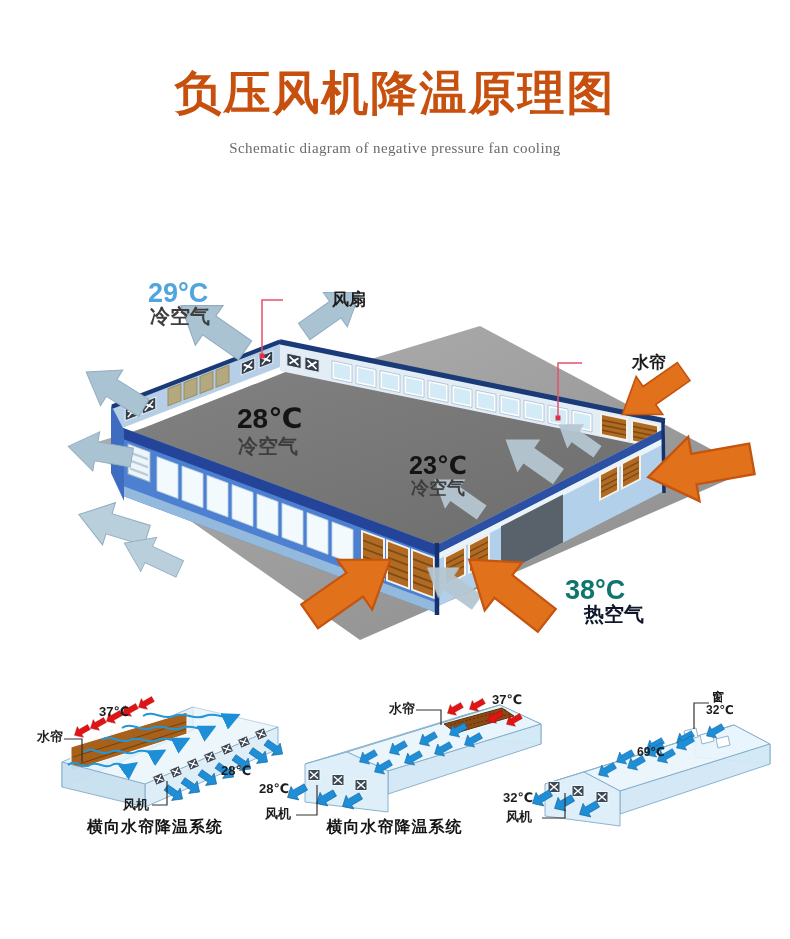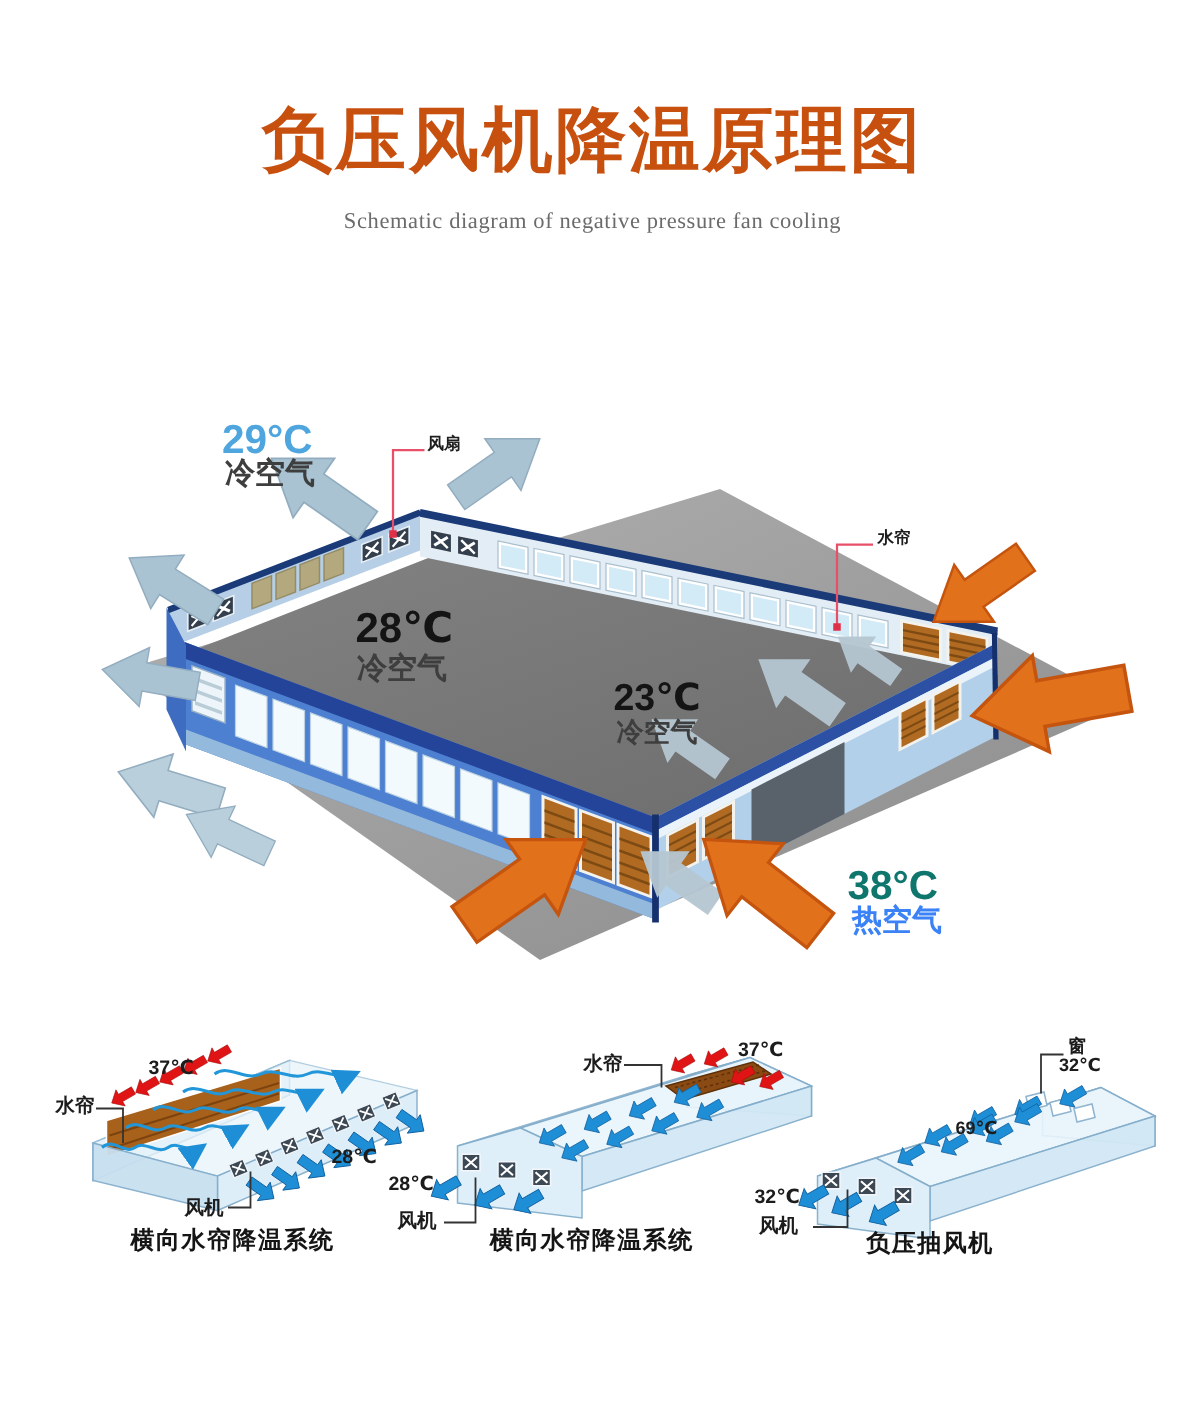--- a/index.html
+++ b/index.html
@@ -10,21 +10,21 @@
          font-size:47px;letter-spacing:2px;color:#c7500f;}
   .subtitle{position:absolute;left:0;top:140px;width:790px;text-align:center;
          font-family:"Liberation Serif","DejaVu Serif",serif;
          font-size:15px;letter-spacing:.4px;color:#6b6b6b;}
   .scene{position:absolute;left:0;top:0;}
   .lbl{position:absolute;white-space:nowrap;line-height:1.05;}
   .t-big{font-size:27px;font-weight:900;color:#141414;}
   .t-cold{color:#4fa6de;}
   .t-hot{color:#0f766e;}
   .t-sub{font-size:20px;font-weight:600;color:#3e3e3e;}
-  .t-callout{font-size:11px;font-weight:600;color:#1d1d1d;}
+  .t-callout{font-size:17px;font-weight:600;color:#1d1d1d;margin-left:47px;}
   .s-lbl{font-size:13px;font-weight:700;color:#1c1c1c;}
   .s-sm{font-size:12px;}
   .cap{position:absolute;text-align:center;font-size:16px;font-weight:800;color:#151515;letter-spacing:1px;}
 </style>
 </head>
 <body>
 
 <div class="page">
 
   <div class="title">负压风机降温原理图</div>
@@ -324,34 +324,33 @@
 
   <div class="lbl t-big t-cold" style="left:148px;top:279px;">29°C</div>
   <div class="lbl t-sub" style="left:150px;top:306px;">冷空气</div>
   <div class="lbl t-callout" style="left:285px;top:291px;">风扇</div>
   <div class="lbl t-callout" style="left:585px;top:354px;">水帘</div>
   <div class="lbl t-big" style="left:237px;top:404px;font-size:28px;">28℃</div>
   <div class="lbl t-sub" style="left:238px;top:436px;">冷空气</div>
   <div class="lbl t-big" style="left:409px;top:452px;font-size:25px;">23℃</div>
   <div class="lbl t-sub" style="left:411px;top:479px;font-size:18px;">冷空气</div>
   <div class="lbl t-big t-hot" style="left:565px;top:576px;">38°C</div>
-  <div class="lbl t-sub" style="left:568px;top:604px;color:#3b82f6;">热空气</div>
+  <div class="lbl t-sub" style="left:584px;top:604px;color:#0f172a;">热空气</div>
 
   <div class="lbl s-lbl" style="left:99px;top:705px;">37℃</div>
   <div class="lbl s-lbl" style="left:37px;top:730px;">水帘</div>
   <div class="lbl s-lbl" style="left:221px;top:764px;">28℃</div>
   <div class="lbl s-lbl" style="left:123px;top:798px;">风机</div>
   <div class="cap" style="left:40px;top:817px;width:230px;">横向水帘降温系统</div>
 
   <div class="lbl s-lbl" style="left:389px;top:702px;">水帘</div>
   <div class="lbl s-lbl" style="left:492px;top:693px;">37℃</div>
   <div class="lbl s-lbl" style="left:259px;top:782px;">28℃</div>
   <div class="lbl s-lbl" style="left:265px;top:807px;">风机</div>
   <div class="cap" style="left:272px;top:817px;width:245px;">横向水帘降温系统</div>
 
   <div class="lbl s-lbl s-sm" style="left:712px;top:691px;">窗</div>
   <div class="lbl s-lbl s-sm" style="left:706px;top:704px;">32℃</div>
   <div class="lbl s-lbl s-sm" style="left:637px;top:746px;">69℃</div>
   <div class="lbl s-lbl" style="left:503px;top:791px;">32℃</div>
   <div class="lbl s-lbl" style="left:506px;top:810px;">风机</div>
-  <div class="cap" style="left:520px;top:819px;width:200px;">负压抽风机</div>
 
 </div>
 
 </body></html>

